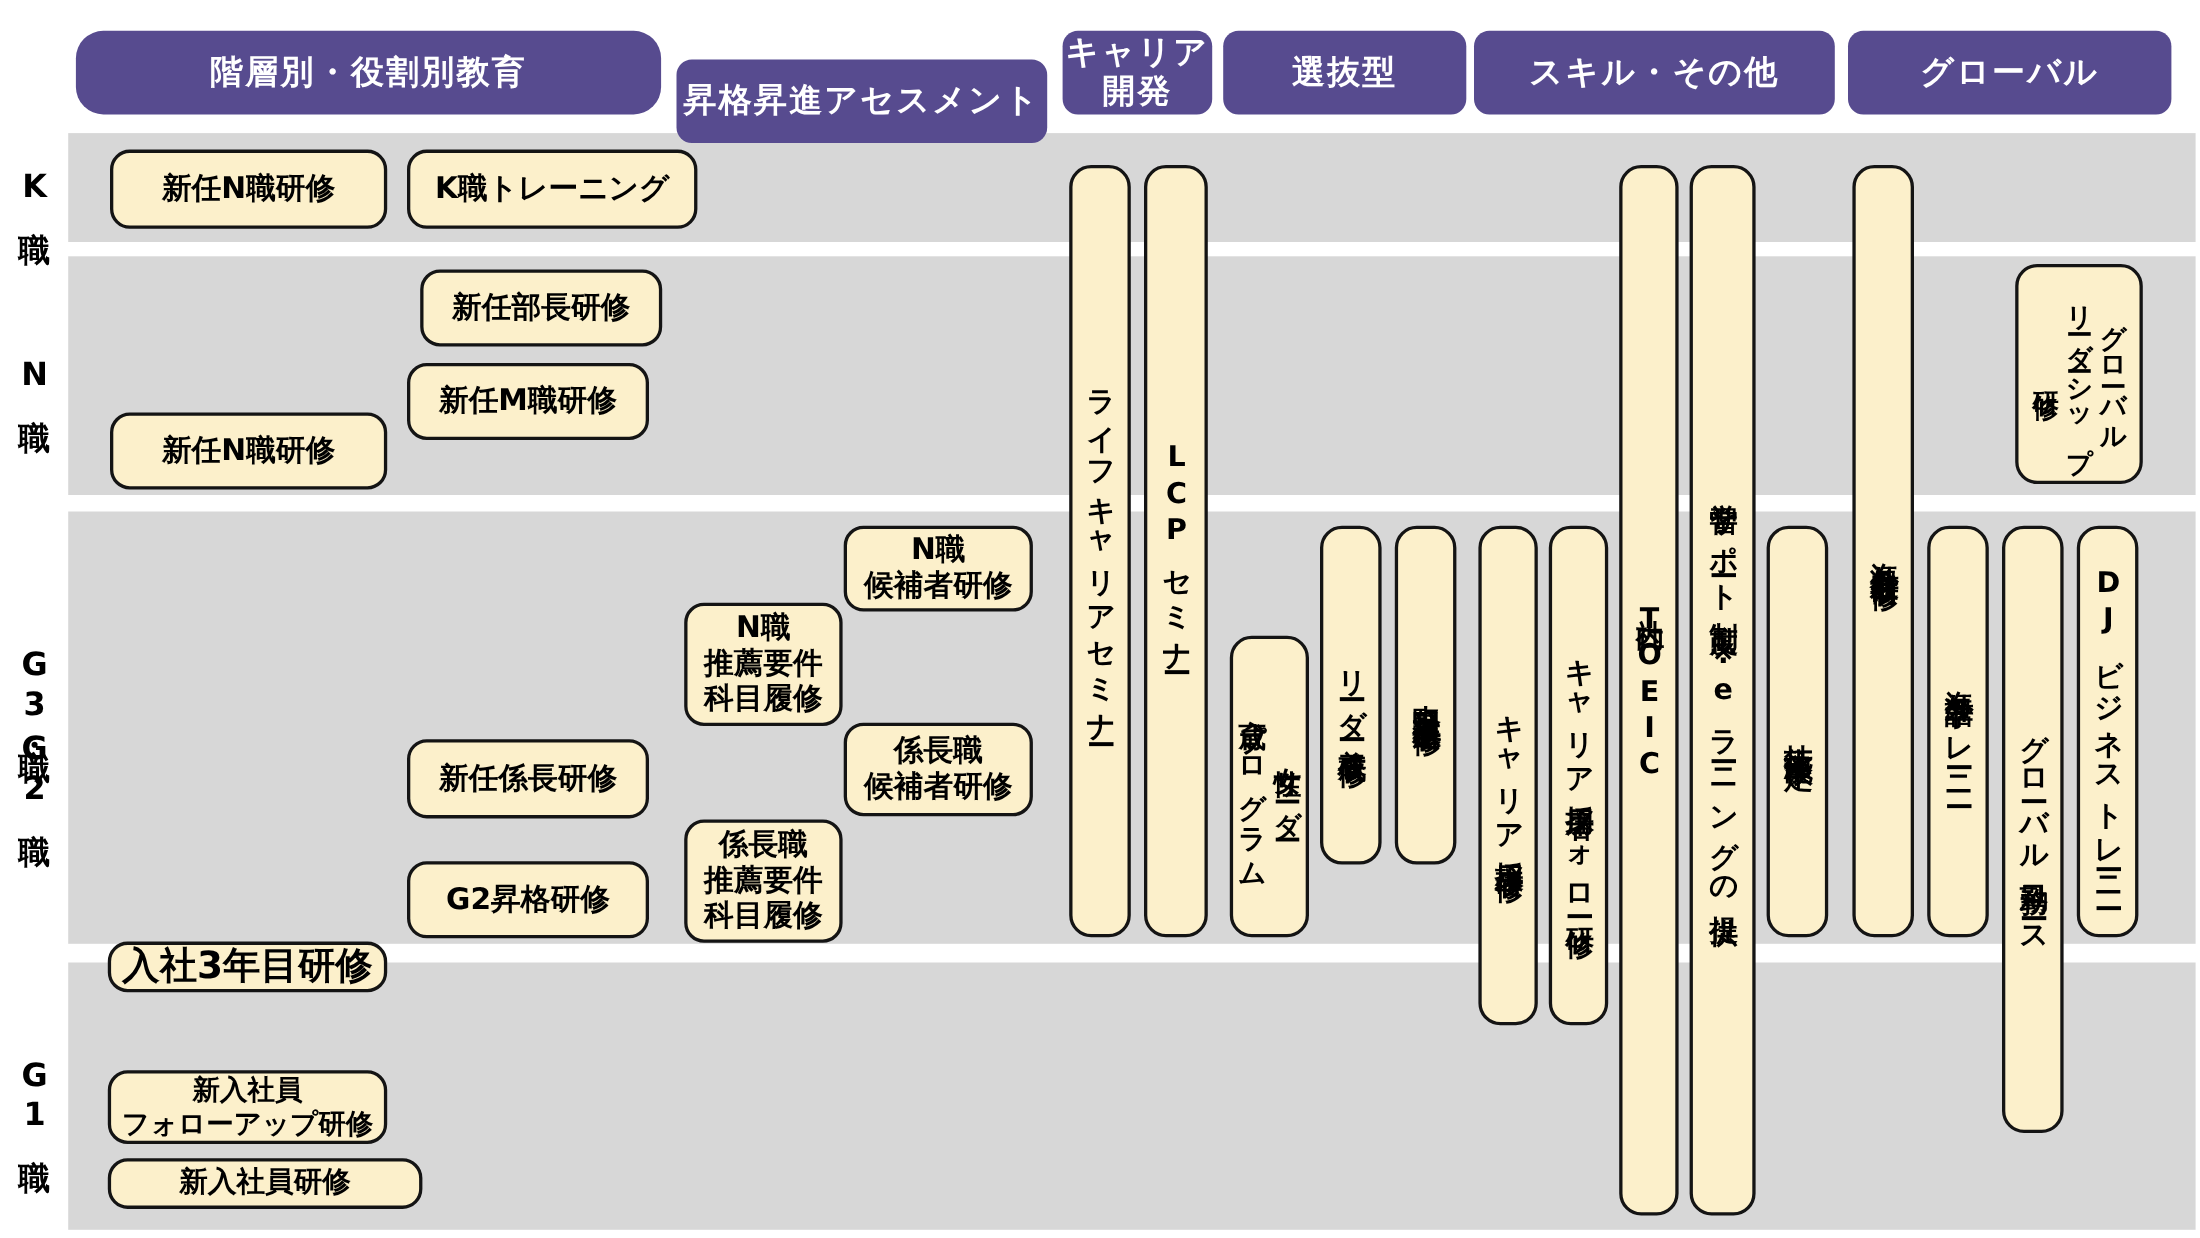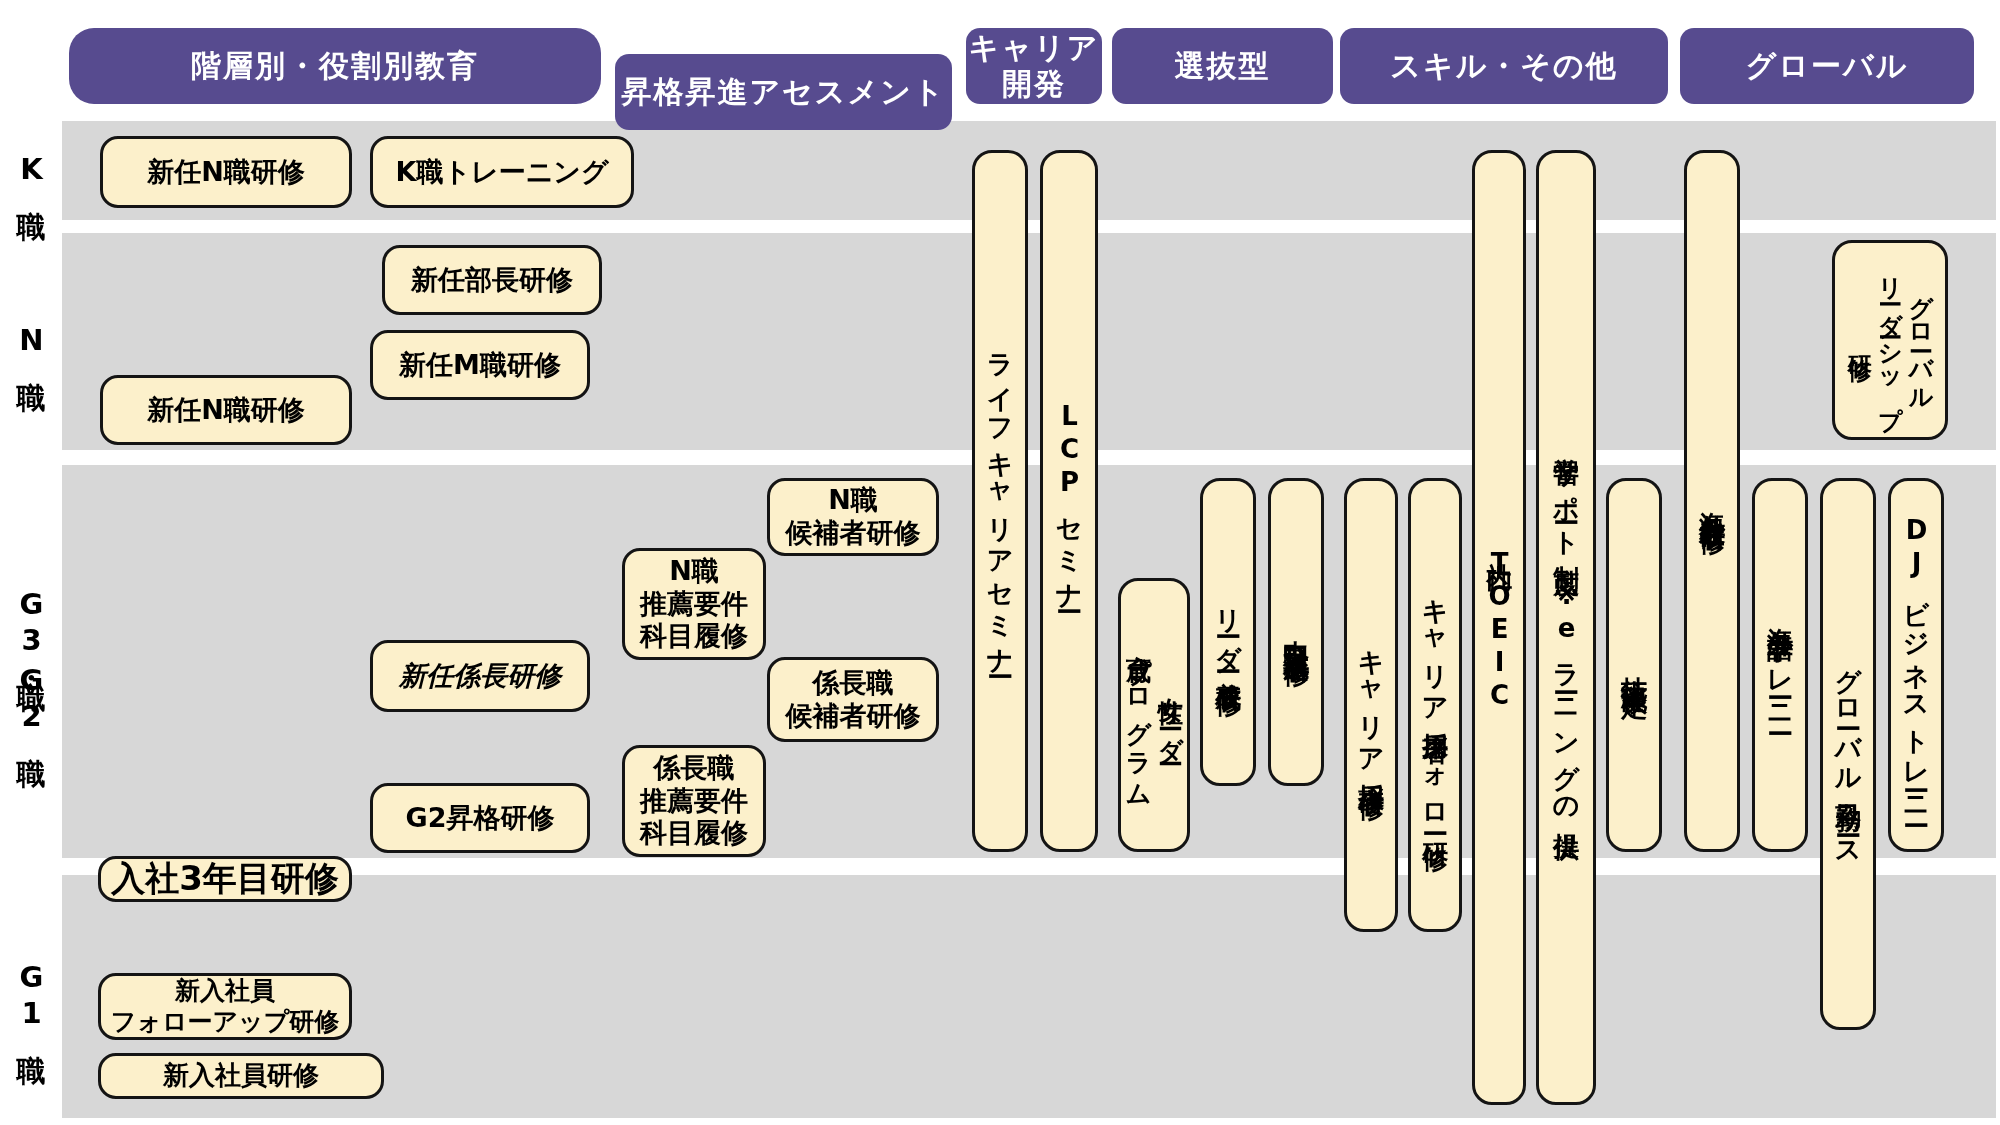--- a/index.html
+++ b/index.html
@@ -55,21 +55,21 @@
     <div class="box h" style="left: 100px; top: 136px; width: 252px; height: 72px;">新任N職研修</div>
     <div class="box h" style="left: 370px; top: 136px; width: 264px; height: 72px;">K職トレーニング</div>
     <div class="box h" style="left: 370px; top: 245px; width: 220px; height: 70px; margin-left: 12px;">新任部長研修</div>
     <div class="box h" style="left: 370px; top: 330px; width: 220px; height: 70px;">新任M職研修</div>
     <div class="box h" style="left: 100px; top: 375px; width: 252px; height: 70px;">新任N職研修</div>
     <div class="box h" style="left: 767px; top: 478px; width: 172px; height: 78px;">N職
 候補者研修</div>
     <div class="box h" style="left: 622px; top: 548px; width: 144px; height: 112px;">N職
 推薦要件
 科目履修</div>
-    <div class="box h" style="left: 370px; top: 640px; width: 220px; height: 72px; font-style: italic;">新任係長研修</div>
+    <div class="box h" style="left: 370px; top: 672px; width: 220px; height: 72px;">新任係長研修</div>
     <div class="box h" style="left: 767px; top: 657px; width: 172px; height: 85px;">係長職
 候補者研修</div>
     <div class="box h" style="left: 622px; top: 745px; width: 144px; height: 112px;">係長職
 推薦要件
 科目履修</div>
     <div class="box h" style="left: 370px; top: 783px; width: 220px; height: 70px;">G2昇格研修</div>
     <div class="box h" style="left: 98px; top: 856px; width: 254px; height: 46px; font-size: 34px;">入社3年目研修</div>
     <div class="box h" style="left: 98px; top: 973px; width: 254px; height: 67px; font-size: 25px;">新入社員
 フォローアップ研修</div>
     <div class="box h" style="left: 98px; top: 1053px; width: 286px; height: 46px; font-size: 26px;">新入社員研修</div>

